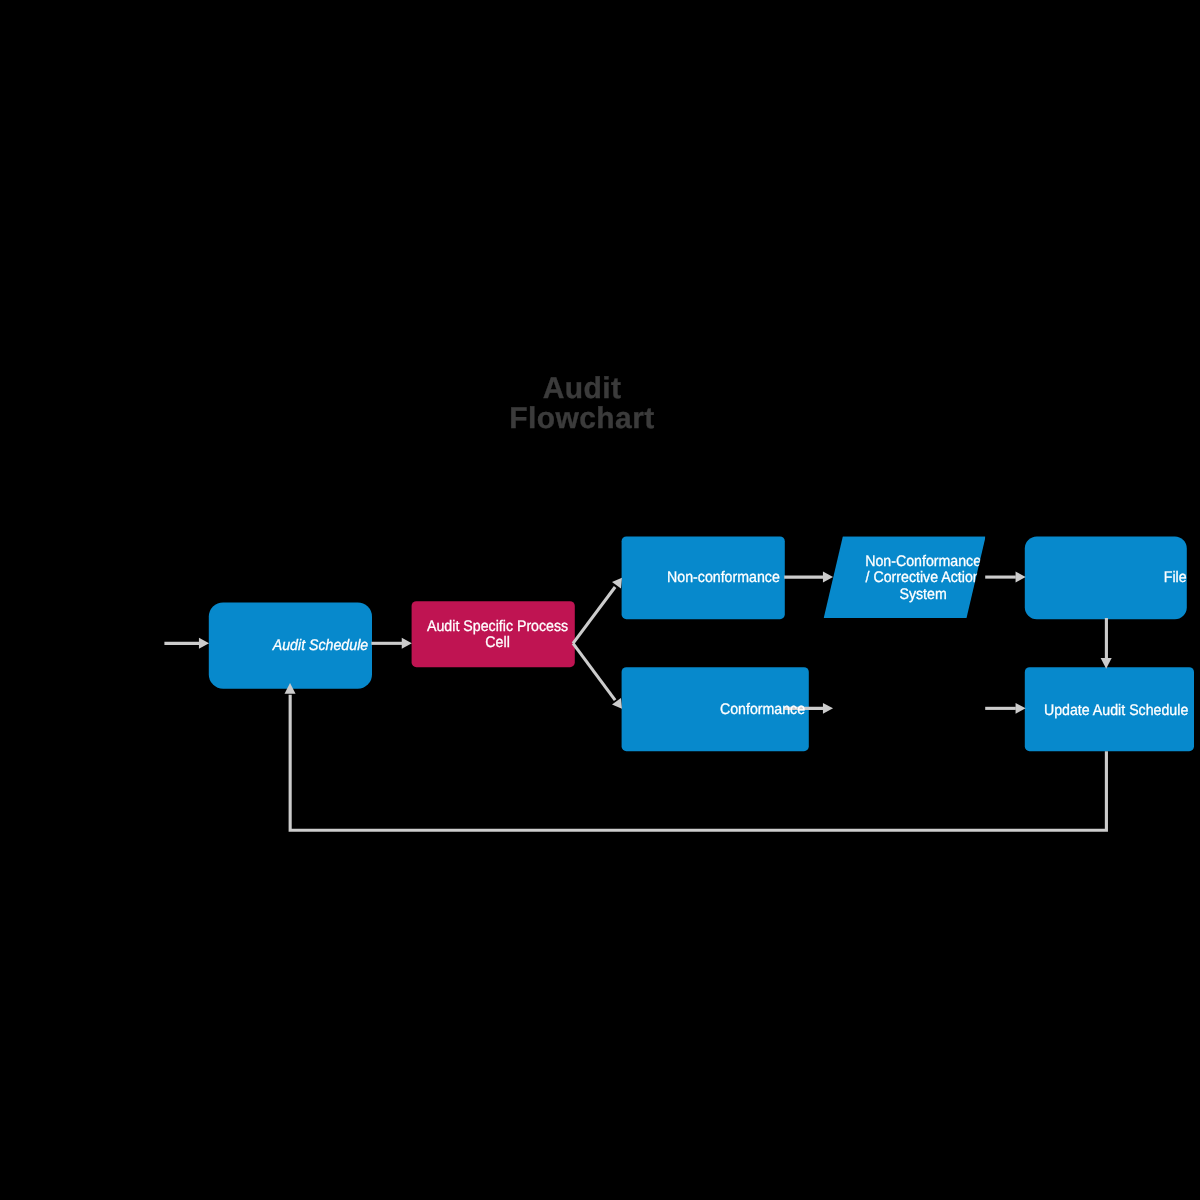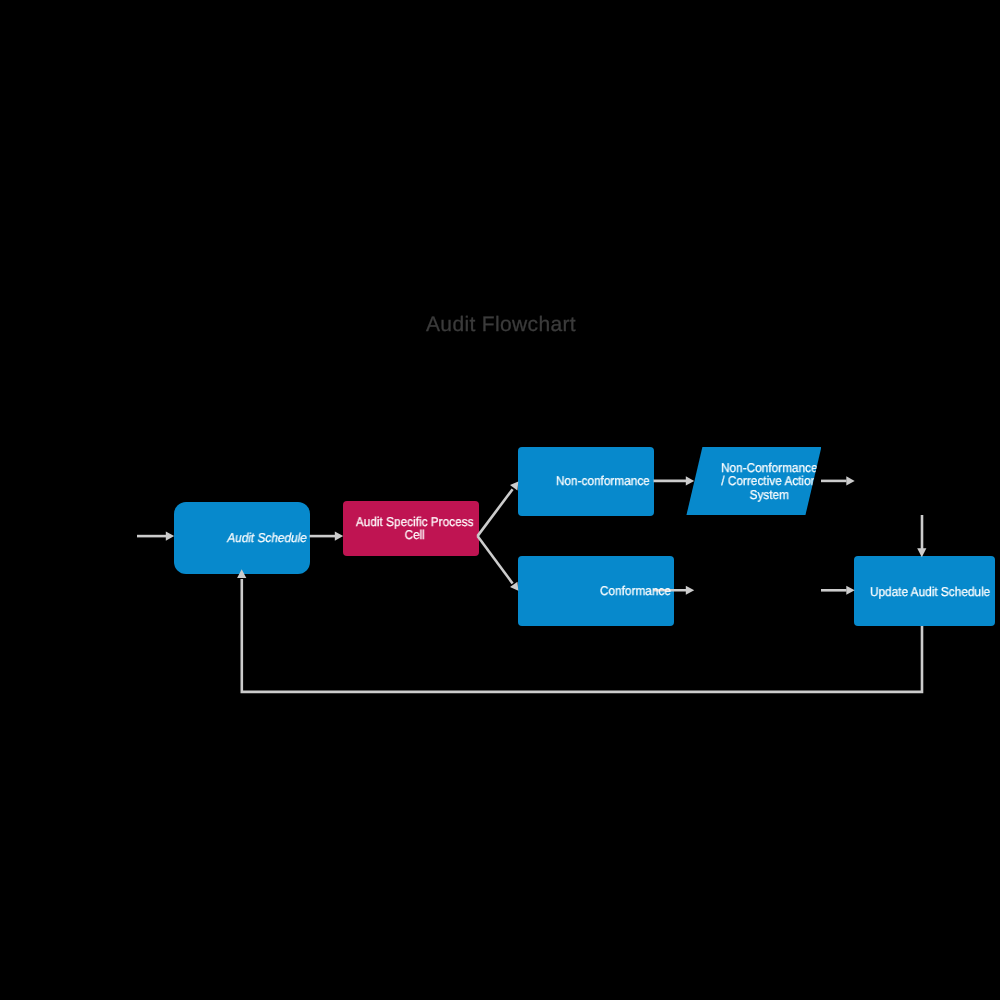--- a/index.html
+++ b/index.html
@@ -1,21 +1,21 @@
 <!DOCTYPE html>
 <html><head>
 <meta charset="utf-8">
 <title>Audit Flowchart</title>
 <style>
   html,body{margin:0;padding:0;background:#000;width:1000px;height:1000px;overflow:hidden;}
   #canvas{position:relative;width:1000px;height:1000px;background:#000;
           font-family:"Liberation Sans", sans-serif;
           -webkit-font-smoothing:antialiased;text-rendering:geometricPrecision;}
-  #title{position:absolute;left:393.5px;top:312px;width:182px;text-align:right;
-         font-size:21px;color:#3b3b3b;font-weight:400;letter-spacing:0.35px;
+  #title{position:absolute;left:393.5px;top:312px;width:182px;text-align:center;
+         font-size:25px;color:#3b3b3b;font-weight:700;letter-spacing:0.35px;
          line-height:25px;will-change:transform;-webkit-text-stroke:0.3px currentColor;}
   .node{position:absolute;display:flex;align-items:center;justify-content:flex-end;
         text-align:center;color:#fff;}
   .node span{display:block;position:relative;z-index:2;white-space:pre-line;
              font-size:12.8px;line-height:13.4px;transform:scaleX(0.924);
              -webkit-text-stroke:0.25px currentColor;
              -webkit-font-smoothing:antialiased;will-change:transform;}
   svg.wires{position:absolute;left:0;top:0;width:1000px;height:1000px;overflow:visible;z-index:1;}
   .rrect{background:#0789cc;border-radius:4.5px;}
   .rrect.crimson{background:#bf1452;}
@@ -70,20 +70,23 @@
   <div class="node rrect" style="left: 518.2px; top: 446.6px; width: 135.6px; height: 69px; background: rgb(7, 137, 204); color: rgb(255, 255, 255); border-radius: 4px;">
     <span>Non-conformance</span>
   </div>
 
   <div class="node para" style="left: 686.4px; top: 446.9px; width: 135px; height: 68.4px; background: rgb(7, 137, 204); color: rgb(255, 255, 255);">
     <span>Non-Conformance
 / Corrective Action
 System</span>
   </div>
 
+  <div class="node rrect" style="left: 854.4px; top: 446.5px; width: 134.8px; height: 69px; border-radius: 10px; background: rgb(7, 137, 204); color: rgb(255, 255, 255);">
+    <span>File</span>
+  </div>
 
   <div class="node rrect" style="left: 518.2px; top: 556.2px; width: 156px; height: 69.8px; background: rgb(7, 137, 204); color: rgb(255, 255, 255); border-radius: 4px;">
     <span>Conformance</span>
   </div>
 
 
   <div class="node rrect" style="left: 854.4px; top: 556.2px; width: 141px; height: 70.2px; background: rgb(7, 137, 204); color: #ffffff; border-radius: 4px;">
     <span>Update Audit Schedule</span>
   </div>
 </div>

